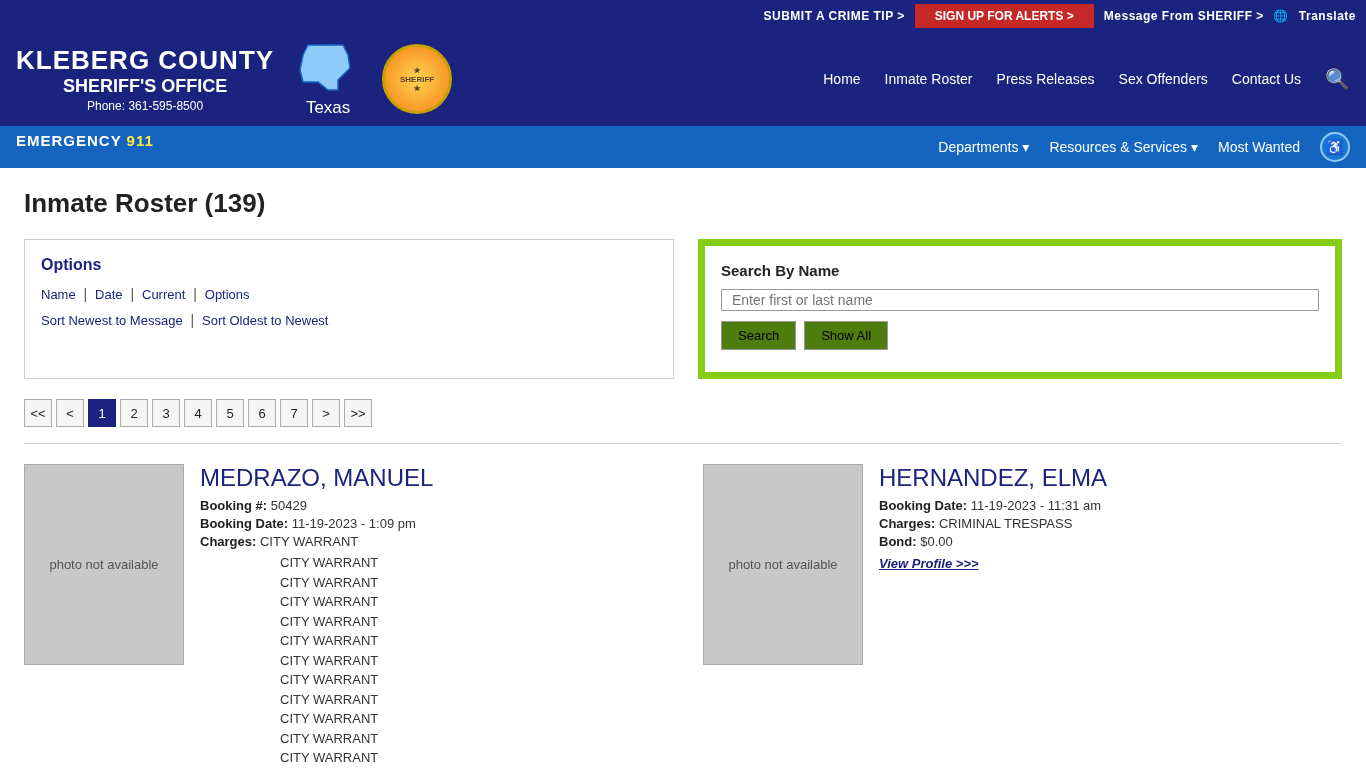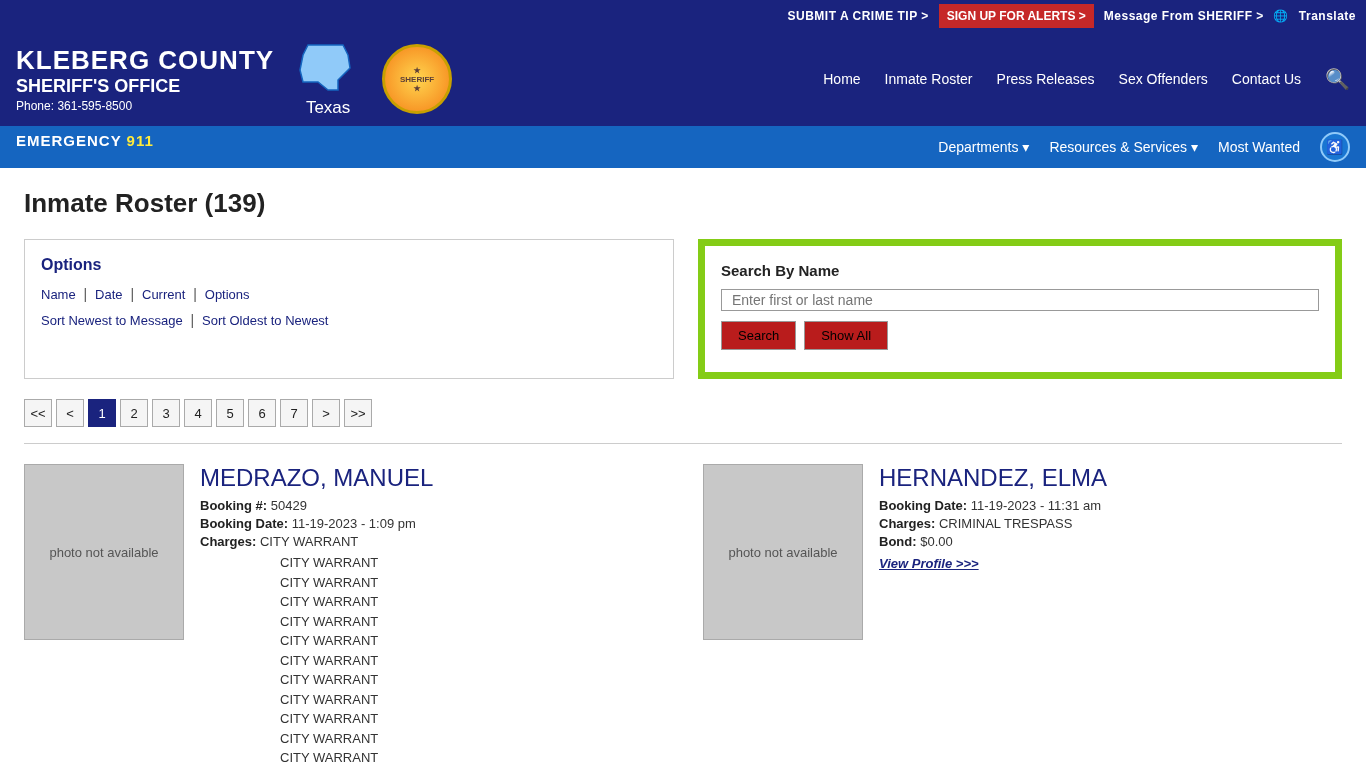--- a/index.html
+++ b/index.html
@@ -17,37 +17,38 @@
     .top-bar-link {
       color: #fff;
       text-decoration: none;
       font-size: 12px;
       font-weight: bold;
       letter-spacing: 0.5px;
     }
     .top-bar-btn {
       background: #c62828;
       color: #fff;
-      padding: 5px 8px;
+      padding: 5px 20px;
       font-size: 12px;
       font-weight: bold;
       border: none;
       cursor: pointer;
     }
 
     
     .header {
       background: #1a237e;
       display: flex;
       align-items: center;
       padding: 8px 16px;
       gap: 16px;
     }
     .header-logo-text {
       color: #fff;
+      text-align: center;
     }
     .header-logo-text .county {
       font-size: 26px;
       font-weight: 900;
       letter-spacing: 1px;
     }
     .header-logo-text .office {
       font-size: 18px;
       font-weight: bold;
     }
@@ -179,21 +180,21 @@
       padding: 2px 10px;
       border: 1px solid #999;
       font-size: 14px;
       margin-bottom: 10px;
     }
     .search-btns {
       display: flex;
       gap: 8px;
     }
     .btn-search {
-      background: #b91c1c;
+      background: #4d7c0f;
       border: 1px solid #999;
       padding: 6px 16px;
       cursor: pointer;
       font-size: 13px;
     }
 
     
     .pagination {
       display: flex;
       gap: 4px;
@@ -231,21 +232,21 @@
       display: flex;
       gap: 40px;
     }
     .inmate-card {
       display: flex;
       gap: 16px;
       flex: 1;
     }
     .inmate-photo {
       width: 160px;
-      height: 176px;
+      height: 201px;
       background: #c8c8c8;
       display: flex;
       align-items: center;
       justify-content: center;
       color: #555;
       font-size: 13px;
       flex-shrink: 0;
       border: 1px solid #aaa;
     }
     .inmate-info {

